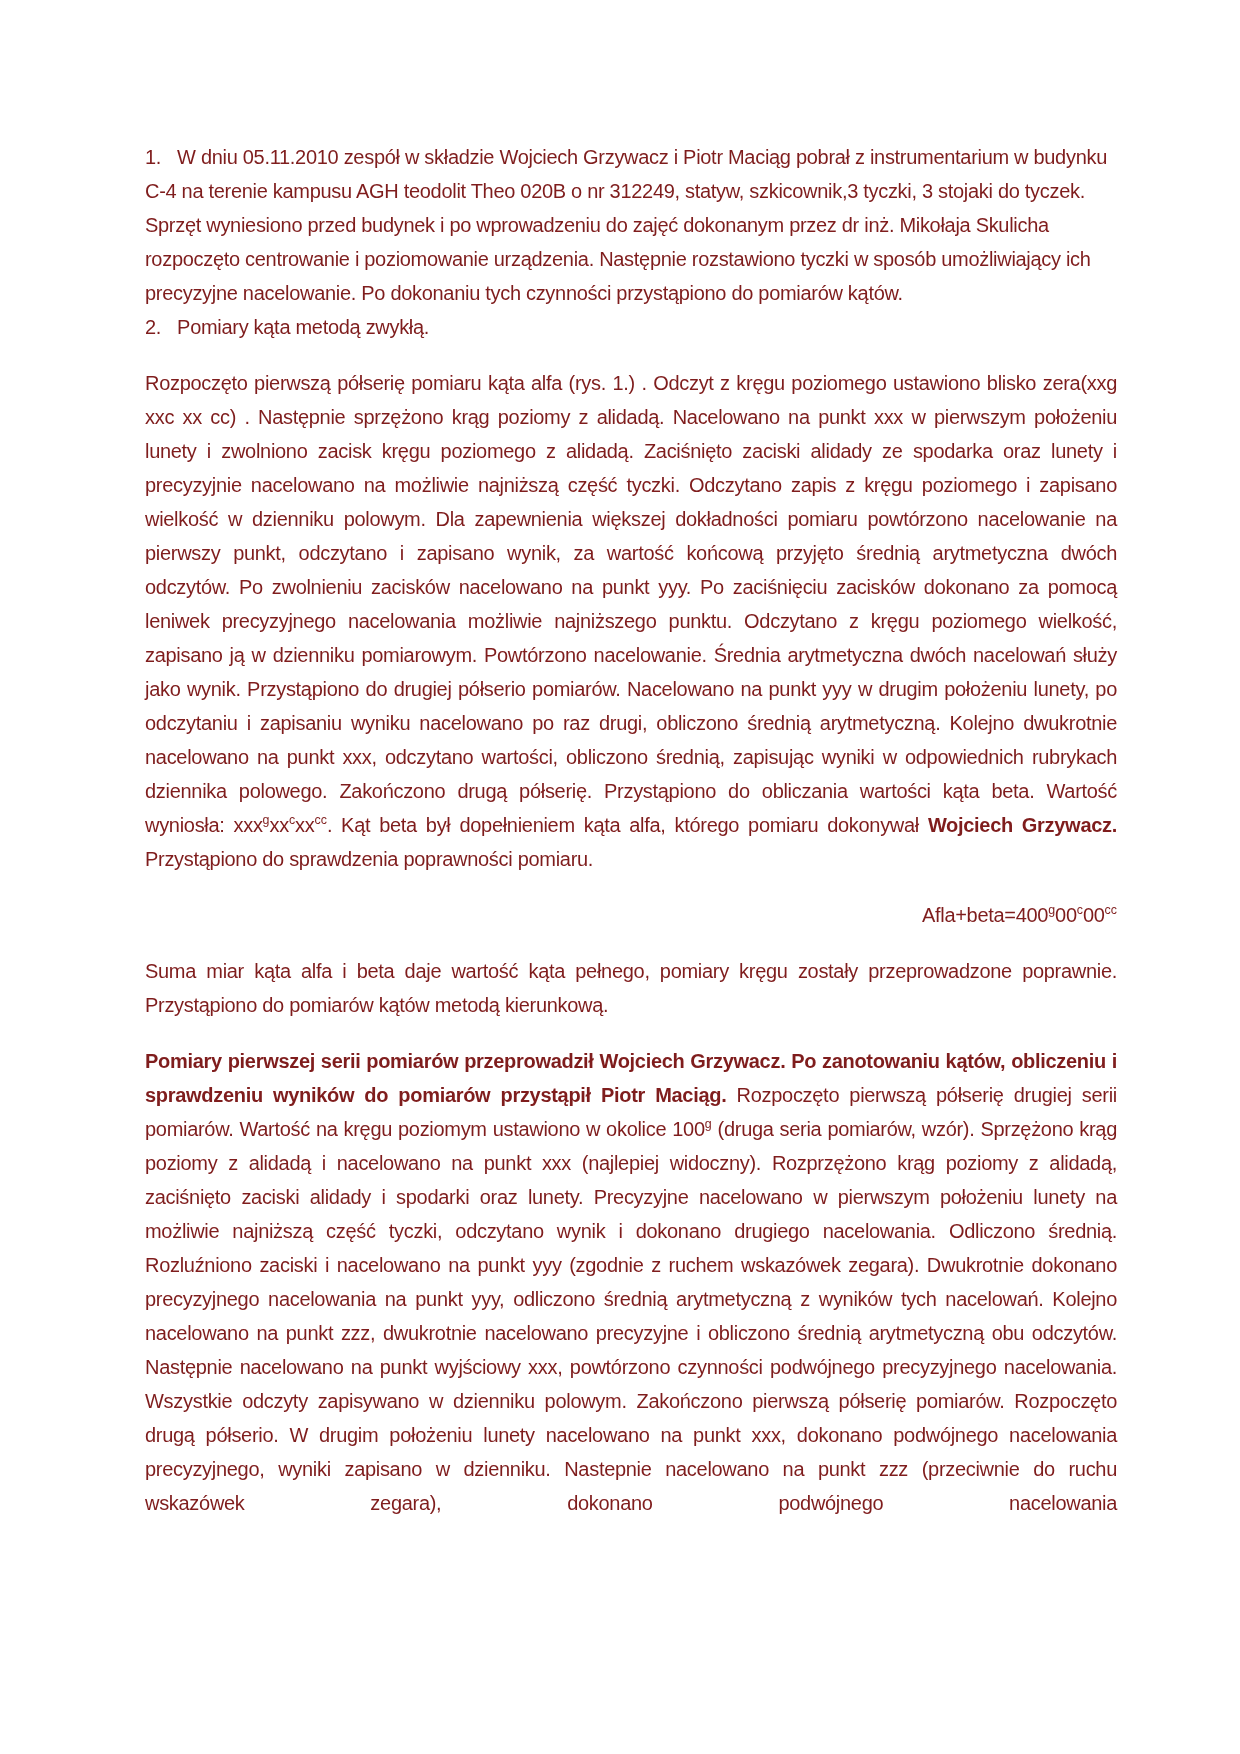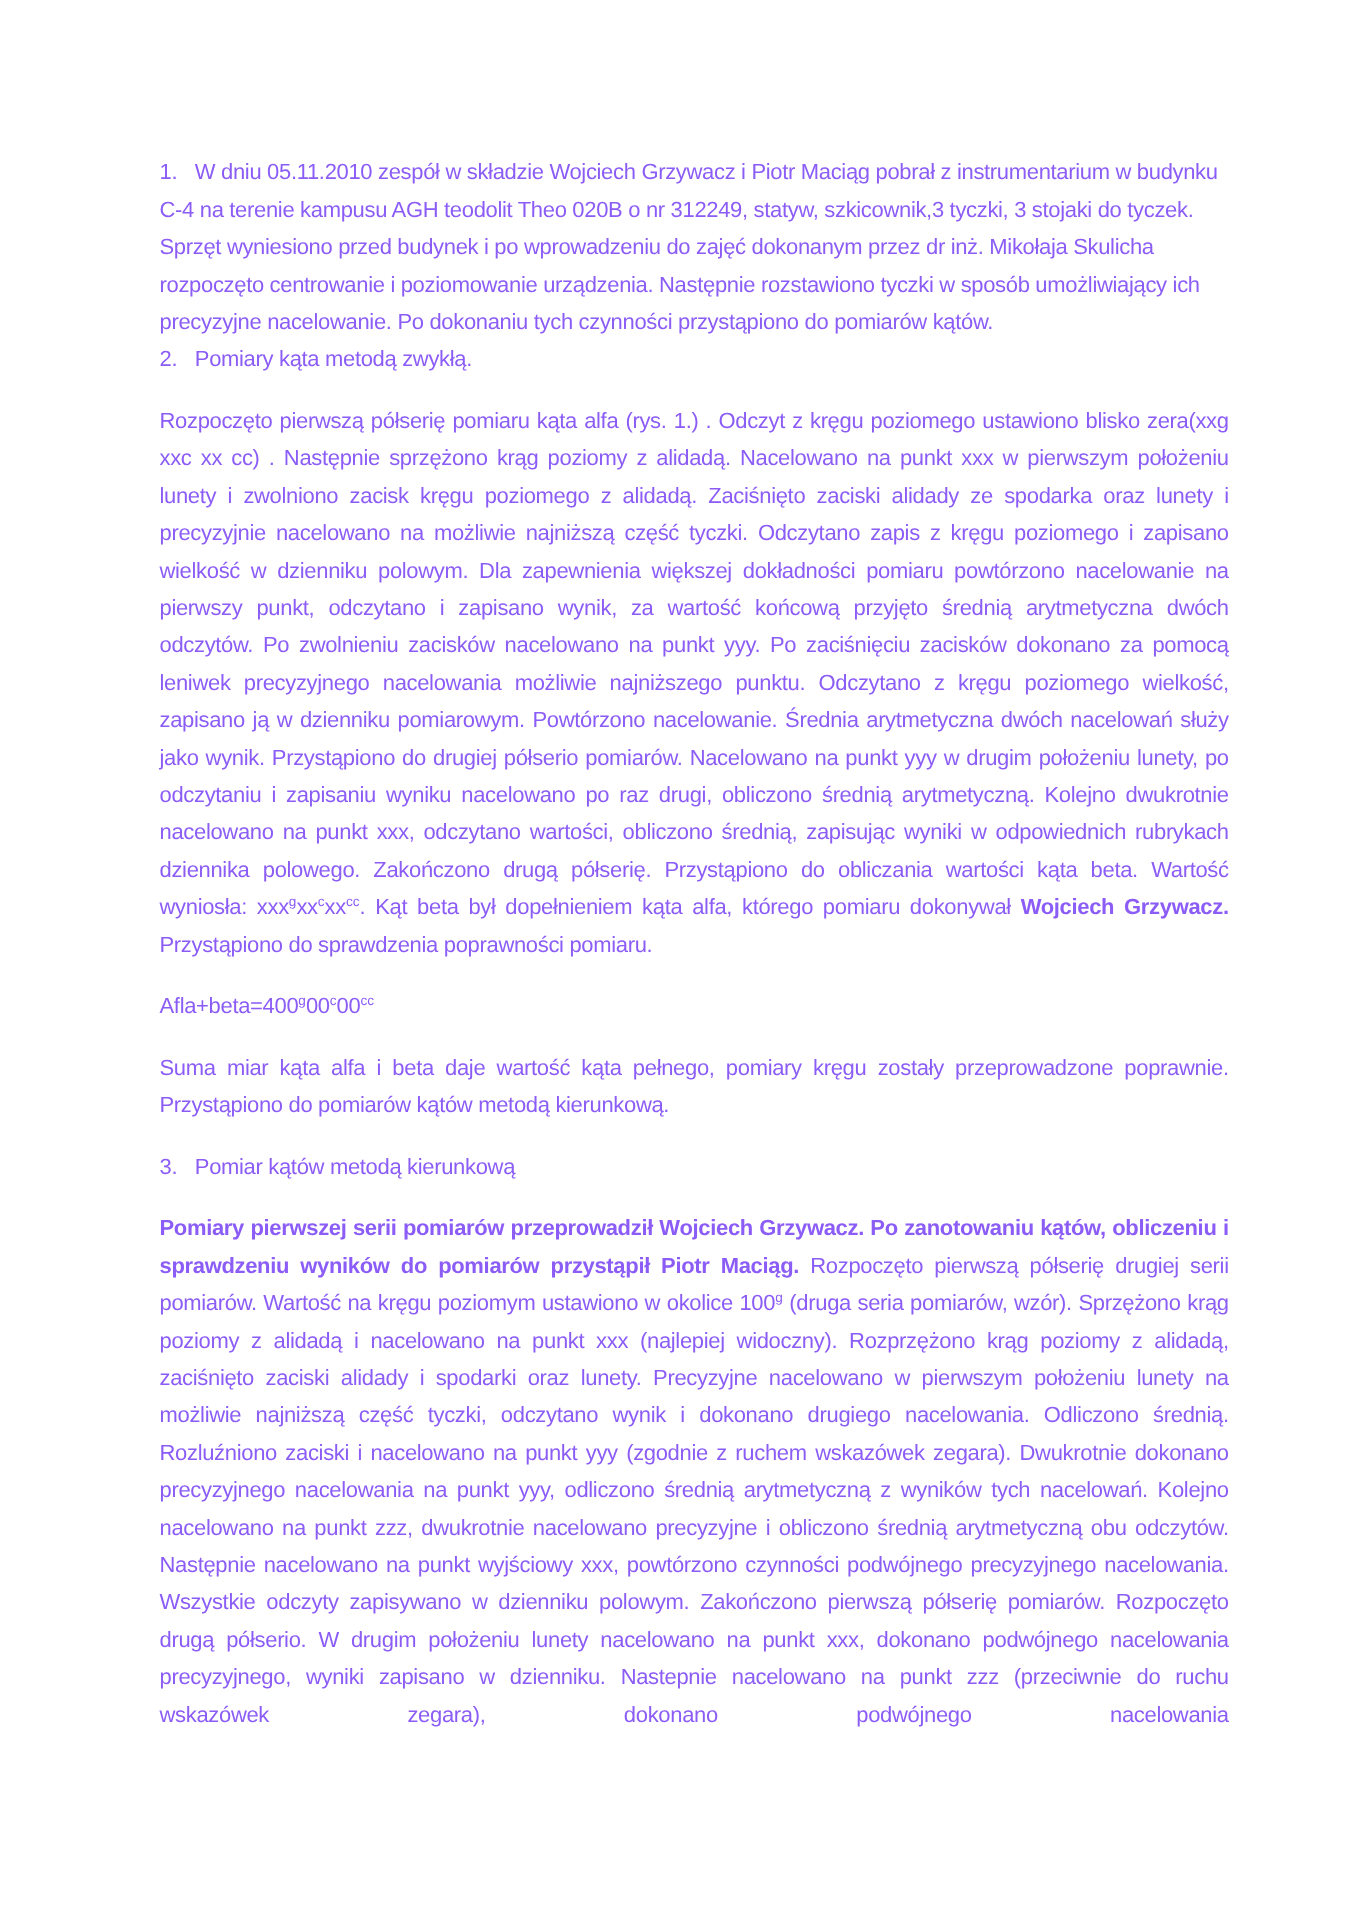--- a/index.html
+++ b/index.html
@@ -8,21 +8,21 @@
     padding: 0;
     background: #ffffff;
   }
   .page {
     position: relative;
     width: 1240px;
     height: 1754px;
     background: #ffffff;
     overflow: hidden;
     font-family: "Liberation Sans", "DejaVu Sans", sans-serif;
-    color: #8b5cf6;
+    color: #7f1d1d;
   }
   .content {
     position: absolute;
     left: 145px;
     top: 140px;
     width: 972px;
     font-size: 20px;
     line-height: 34px;
     letter-spacing: -0.3px;
   }
@@ -32,21 +32,22 @@
   }
   .content p.list-item {
     margin-bottom: 0;
     text-align: left;
   }
   .content p.list-item + p.paragraph,
   .content p.list-item + p.formula {
     margin-top: 22px;
   }
   .content p.formula {
-    text-align: left;
+    text-align: right;
+    margin-left: 48px;
   }
   .content p:last-child {
     text-align-last: justify;
   }
   .num {
     display: inline-block;
     margin-right: 16px;
   }
   .b {
     font-weight: bold;
@@ -61,16 +62,15 @@
 </head>
 <body>
 
 <div class="page">
   <div class="content" id="doc-content">
       <p class="list-item"><span class="num">1.</span><span>W dniu 05.11.2010 zespół w składzie Wojciech Grzywacz i Piotr Maciąg pobrał z instrumentarium w budynku C-4 na terenie kampusu AGH teodolit Theo 020B o nr 312249, statyw, szkicownik,3 tyczki, 3 stojaki do tyczek. Sprzęt wyniesiono przed budynek i po wprowadzeniu do zajęć dokonanym przez dr inż. Mikołaja Skulicha rozpoczęto centrowanie i poziomowanie urządzenia. Następnie rozstawiono tyczki w sposób umożliwiający ich precyzyjne nacelowanie. Po dokonaniu tych czynności przystąpiono do pomiarów kątów.</span></p>
       <p class="list-item"><span class="num">2.</span><span>Pomiary kąta metodą zwykłą.</span></p>
       <p class="paragraph"><span>Rozpoczęto pierwszą półserię pomiaru kąta alfa (rys. 1.) . Odczyt z kręgu poziomego ustawiono blisko zera(xxg xxc xx cc) . Następnie sprzężono krąg poziomy z alidadą. Nacelowano na punkt xxx w pierwszym położeniu lunety i zwolniono zacisk kręgu poziomego z alidadą. Zaciśnięto zaciski alidady ze spodarka oraz lunety i precyzyjnie nacelowano na możliwie najniższą część tyczki. Odczytano zapis z kręgu poziomego i zapisano wielkość w dzienniku polowym. Dla zapewnienia większej dokładności pomiaru powtórzono nacelowanie na pierwszy punkt, odczytano i zapisano wynik, za wartość końcową przyjęto średnią arytmetyczna dwóch odczytów. Po zwolnieniu zacisków nacelowano na punkt yyy. Po zaciśnięciu zacisków dokonano za pomocą leniwek precyzyjnego nacelowania możliwie najniższego punktu. Odczytano z kręgu poziomego wielkość, zapisano ją w dzienniku pomiarowym. Powtórzono nacelowanie. Średnia arytmetyczna dwóch nacelowań służy jako wynik. Przystąpiono do drugiej półserio pomiarów. Nacelowano na punkt yyy w drugim położeniu lunety, po odczytaniu i zapisaniu wyniku nacelowano po raz drugi, obliczono średnią arytmetyczną. Kolejno dwukrotnie nacelowano na punkt xxx, odczytano wartości, obliczono średnią, zapisując wyniki w odpowiednich rubrykach dziennika polowego. Zakończono drugą półserię. Przystąpiono do obliczania wartości kąta beta. Wartość wyniosła: xxx</span><sup>g</sup><span>xx</span><sup>c</sup><span>xx</span><sup>cc</sup><span>. Kąt beta był dopełnieniem kąta alfa, którego pomiaru dokonywał </span><span class="b">Wojciech Grzywacz.</span><span> Przystąpiono do sprawdzenia poprawności pomiaru.</span></p>
       <p class="formula"><span>Afla+beta=400</span><sup>g</sup><span>00</span><sup>c</sup><span>00</span><sup>cc</sup></p>
       <p class="paragraph"><span>Suma miar kąta alfa i beta daje wartość kąta pełnego, pomiary kręgu zostały przeprowadzone poprawnie. Przystąpiono do pomiarów kątów metodą kierunkową.</span></p>
-      <p class="list-item"><span class="num">3.</span><span>Pomiar kątów metodą kierunkową</span></p>
       <p class="paragraph"><span class="b">Pomiary pierwszej serii pomiarów przeprowadził Wojciech Grzywacz. Po zanotowaniu kątów, obliczeniu i sprawdzeniu wyników do pomiarów przystąpił Piotr Maciąg.</span><span> Rozpoczęto pierwszą półserię drugiej serii pomiarów. Wartość na kręgu poziomym ustawiono w okolice 100</span><sup>g</sup><span> (druga seria pomiarów, wzór). Sprzężono krąg poziomy z alidadą i nacelowano na punkt xxx (najlepiej widoczny). Rozprzężono krąg poziomy z alidadą, zaciśnięto zaciski alidady i spodarki oraz lunety. Precyzyjne nacelowano w pierwszym położeniu lunety na możliwie najniższą część tyczki, odczytano wynik i dokonano drugiego nacelowania. Odliczono średnią. Rozluźniono zaciski i nacelowano na punkt yyy (zgodnie z ruchem wskazówek zegara). Dwukrotnie dokonano precyzyjnego nacelowania na punkt yyy, odliczono średnią arytmetyczną z wyników tych nacelowań. Kolejno nacelowano na punkt zzz, dwukrotnie nacelowano precyzyjne i obliczono średnią arytmetyczną obu odczytów. Następnie nacelowano na punkt wyjściowy xxx, powtórzono czynności podwójnego precyzyjnego nacelowania. Wszystkie odczyty zapisywano w dzienniku polowym. Zakończono pierwszą półserię pomiarów. Rozpoczęto drugą półserio. W drugim położeniu lunety nacelowano na punkt xxx, dokonano podwójnego nacelowania precyzyjnego, wyniki zapisano w dzienniku. Nastepnie nacelowano na punkt zzz (przeciwnie do ruchu wskazówek zegara), dokonano podwójnego nacelowania</span></p>
     </div>
 </div>
 
 </body></html>

